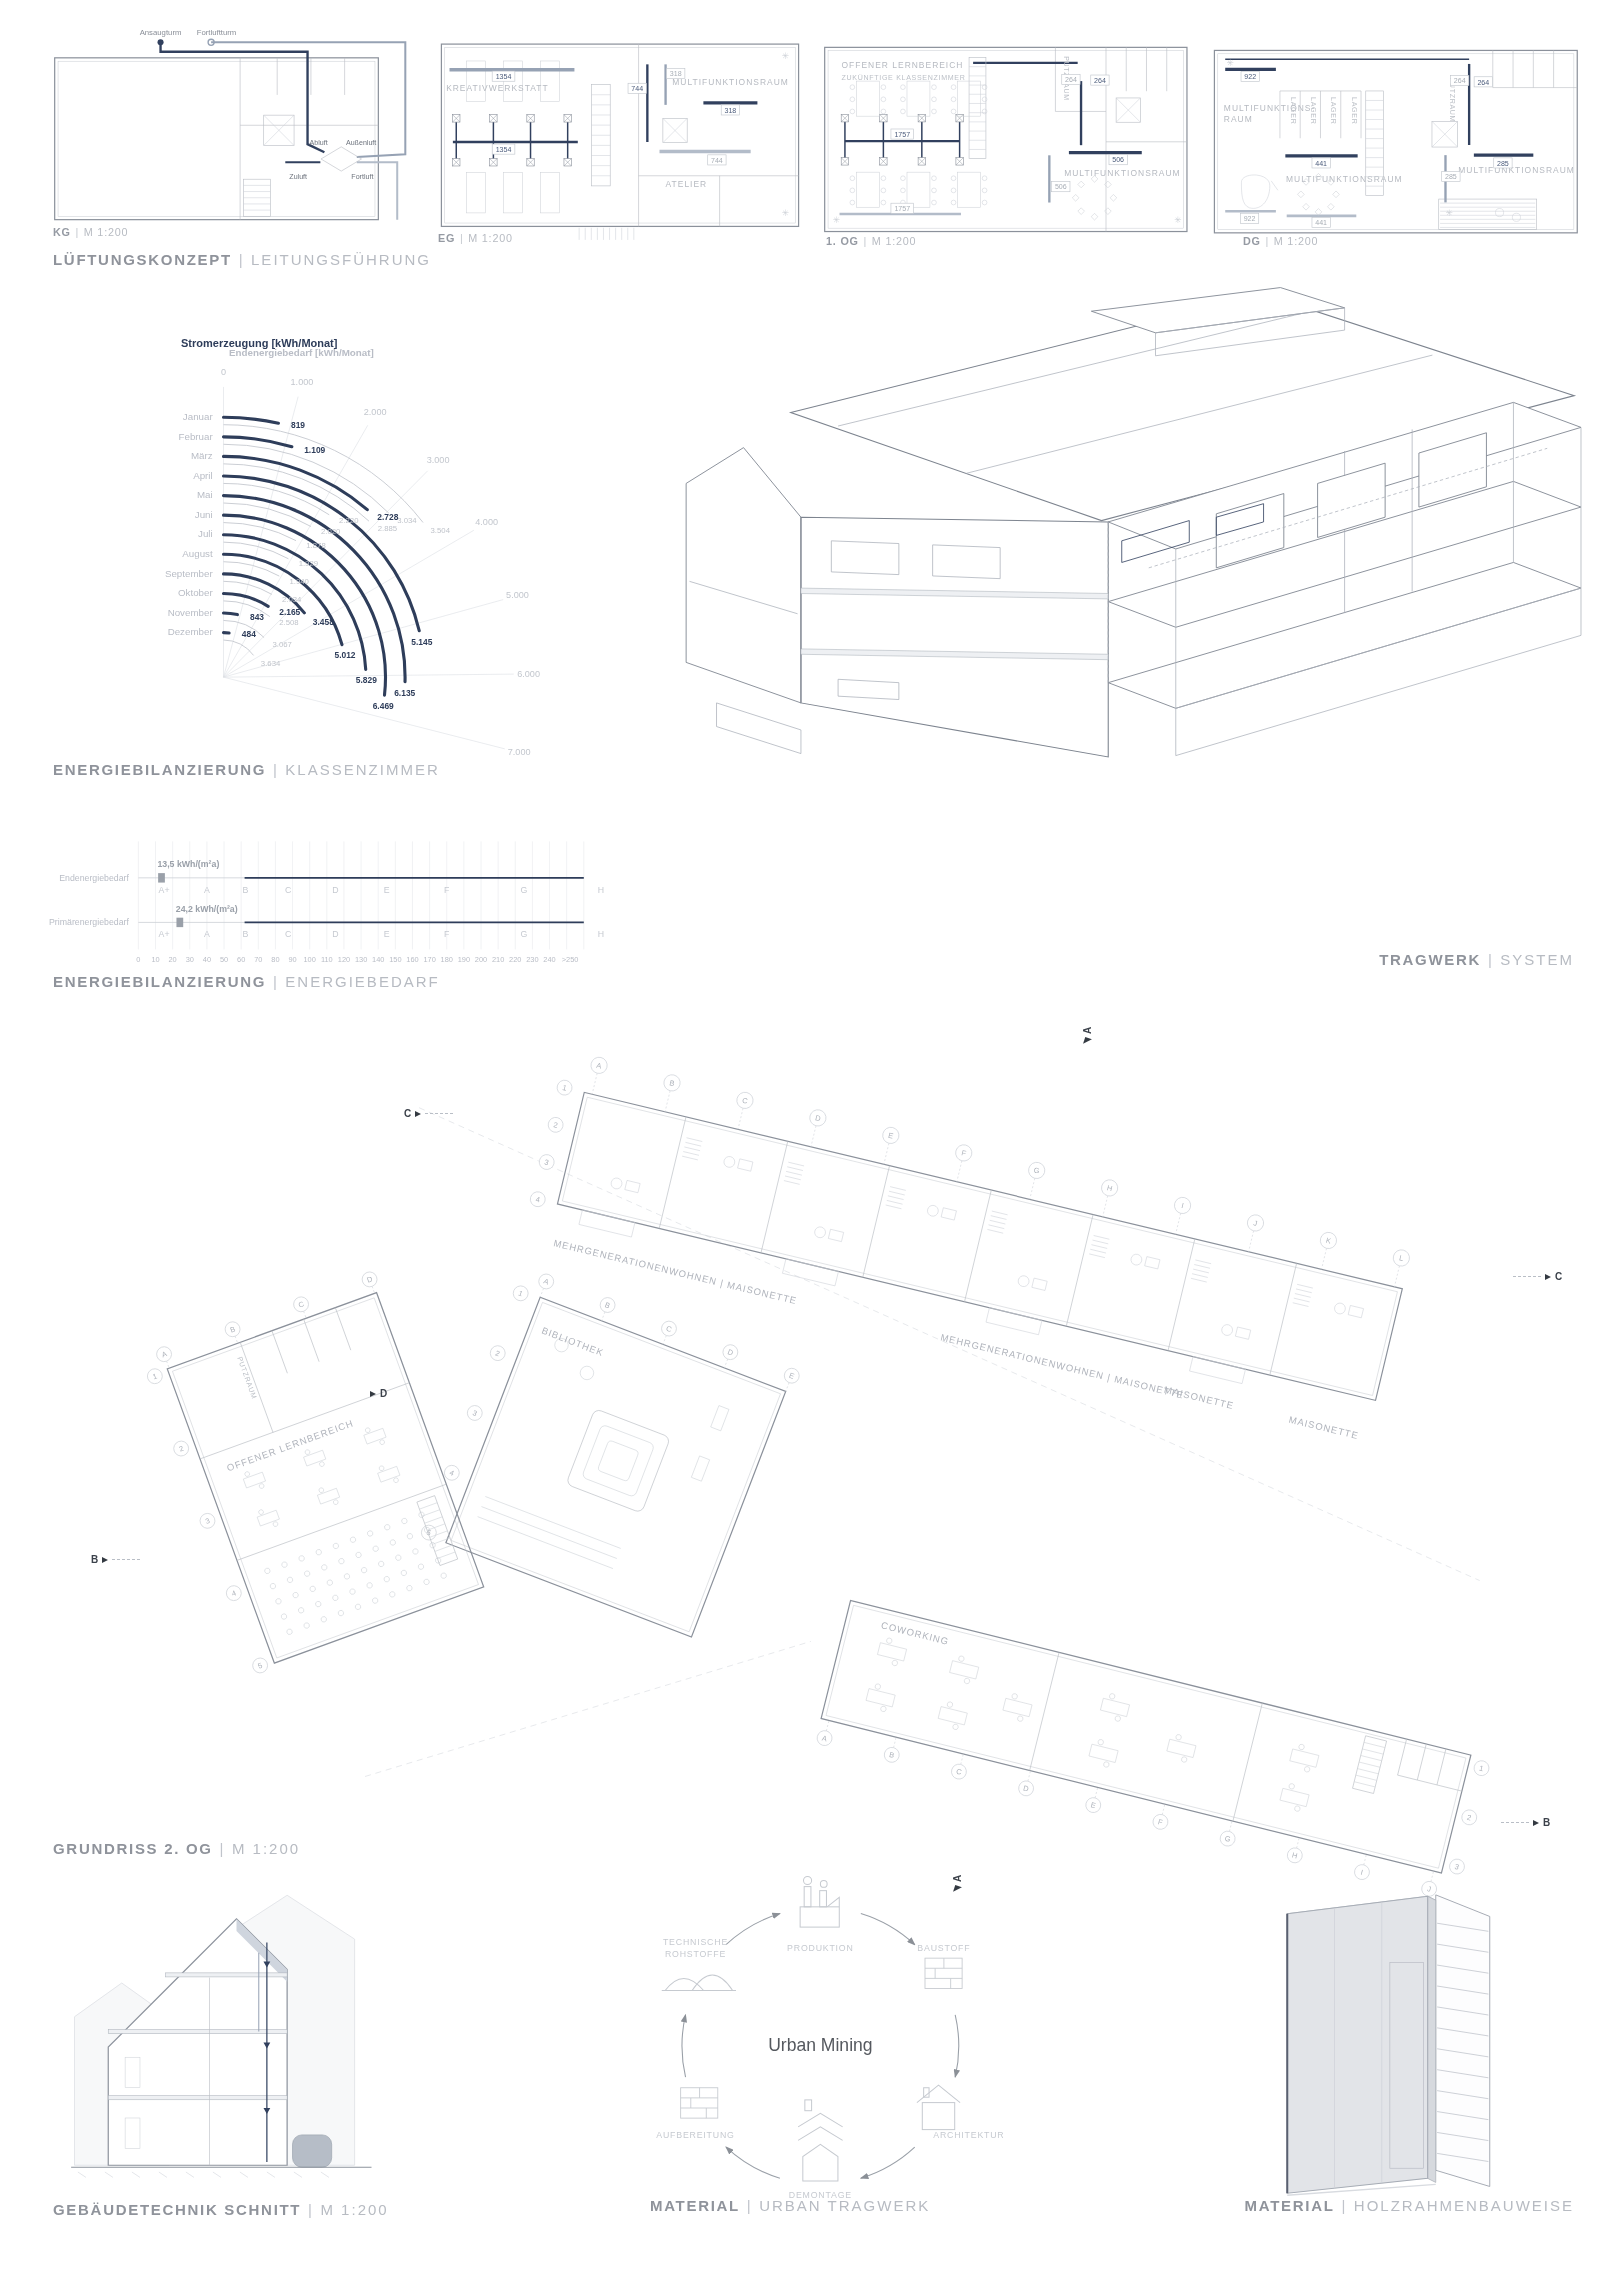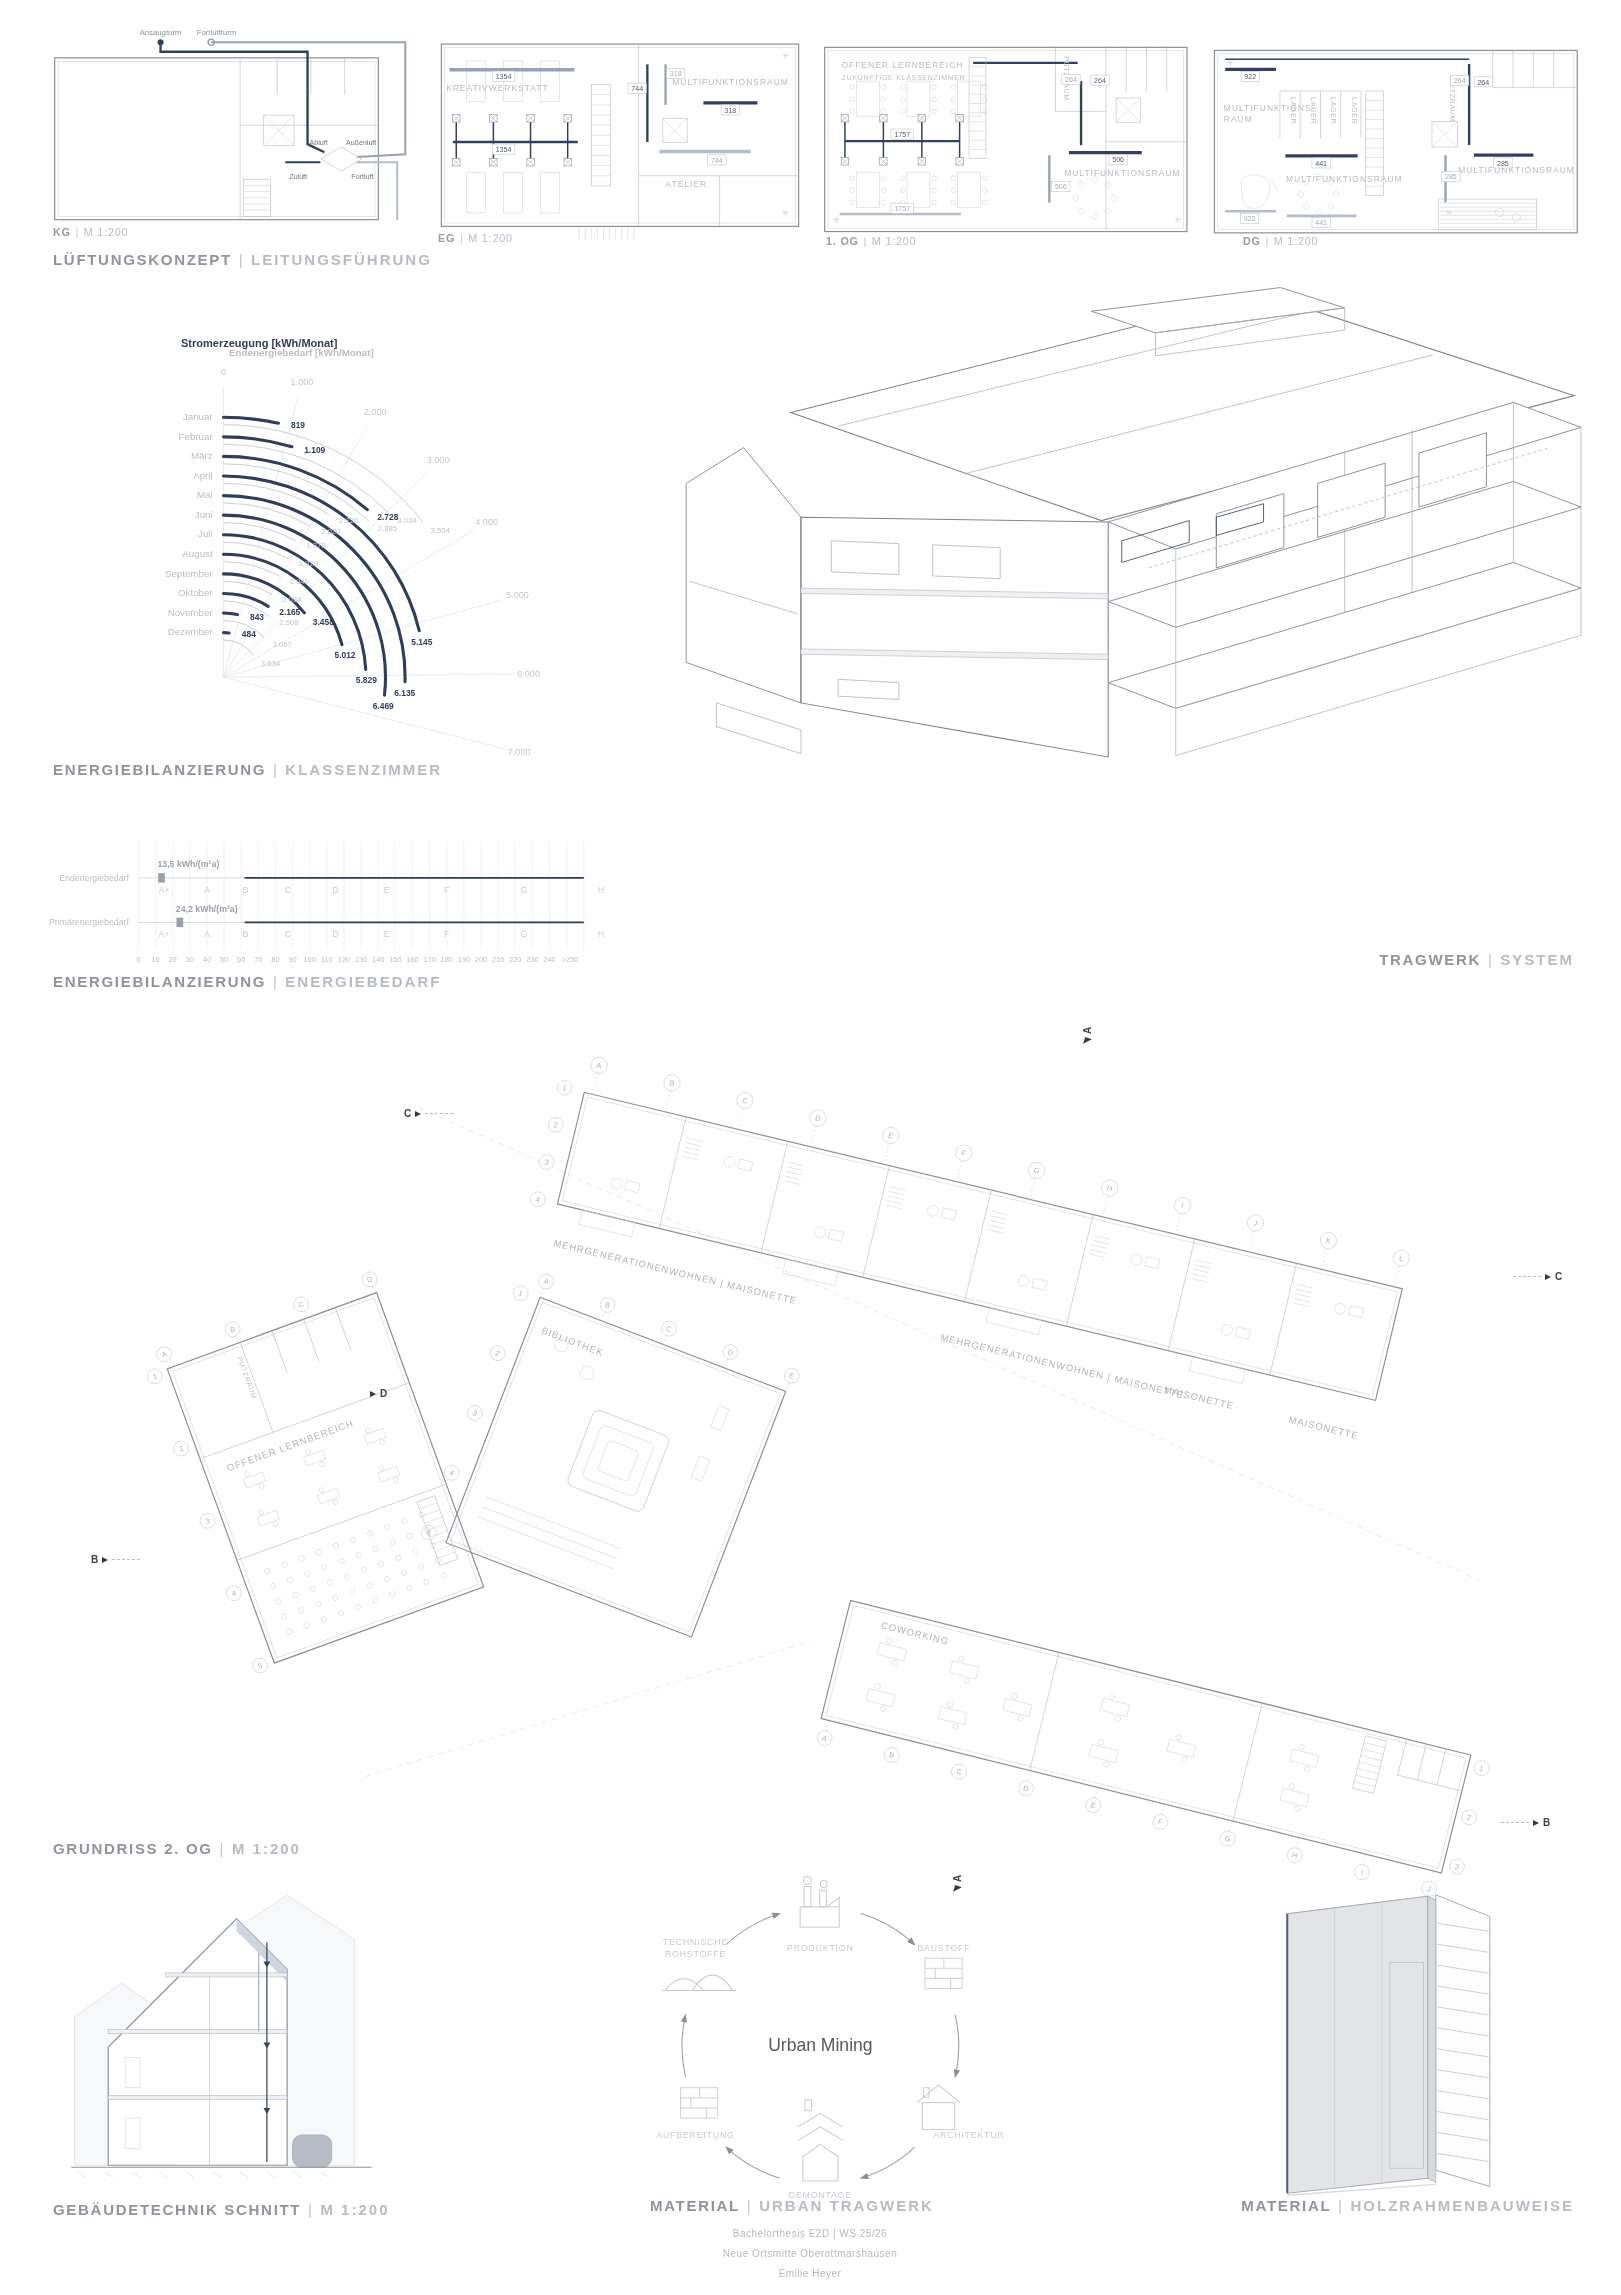--- a/index.html
+++ b/index.html
@@ -6,21 +6,21 @@
   .board{position:relative;width:1621px;height:2295px;background:#ffffff;overflow:hidden;
          font-family:"Liberation Sans",sans-serif;}
   .abs{position:absolute;}
   svg{overflow:visible;display:block;}
   svg text{font-family:"Liberation Sans",sans-serif;}
 
   
   .cap{position:absolute;font:700 15px "Liberation Sans",sans-serif;color:#8f939b;
        letter-spacing:1.7px;white-space:nowrap;}
   .cap .sep{font-weight:400;color:#c0c4cb;margin:0 6.8px;}
-  .cap .l{font-weight:700;color:#b7bbc2;letter-spacing:2px;}
+  .cap .l{font-weight:400;color:#b7bbc2;letter-spacing:2px;}
   .plancap{position:absolute;font:700 10.8px "Liberation Sans",sans-serif;color:#959aa3;
        letter-spacing:0.8px;white-space:nowrap;}
   .plancap .sep{font-weight:400;color:#c6cad0;margin:0 4.7px;}
   .plancap .l{font-weight:400;color:#b7bbc2;}
 
   
   .wall{fill:none;stroke:#8b919b;stroke-width:1.8;}
   .wall2{fill:none;stroke:#c4c8ce;stroke-width:0.7;}
   .thin{fill:none;stroke:#b9bdc4;stroke-width:0.9;}
   .lg{fill:none;stroke:#cdd1d7;stroke-width:0.8;}
@@ -1281,19 +1281,14 @@
     <line x1="100" y1="40" x2="100" y2="455" stroke="#cdd0d6" stroke-width="1"></line>
     <line x1="170" y1="31" x2="170" y2="447" stroke="#cdd0d6" stroke-width="1"></line>
     <rect x="182" y="120" width="50" height="305" fill="none" stroke="#b8bcc4" stroke-width="1"></rect>
     <line x1="30" y1="48" x2="30" y2="462" stroke="#596070" stroke-width="3"></line>
     <line x1="30" y1="465" x2="250" y2="449" stroke="#d8dbe0" stroke-width="2"></line>
   </svg>
 
   <div class="cap" style="right:47px;top:2197px;text-align:right">
     <span>MATERIAL</span><span class="sep">|</span><span class="l">HOLZRAHMENBAUWEISE</span></div>
 
-  <div class="footer">
-    <div>Bachelorthesis E2D | WS 25/26</div>
-    <div>Neue Ortsmitte Oberottmarshausen</div>
-    <div>Emilie Heyer</div>
-  </div>
 </div>
 
 
 </body></html>

